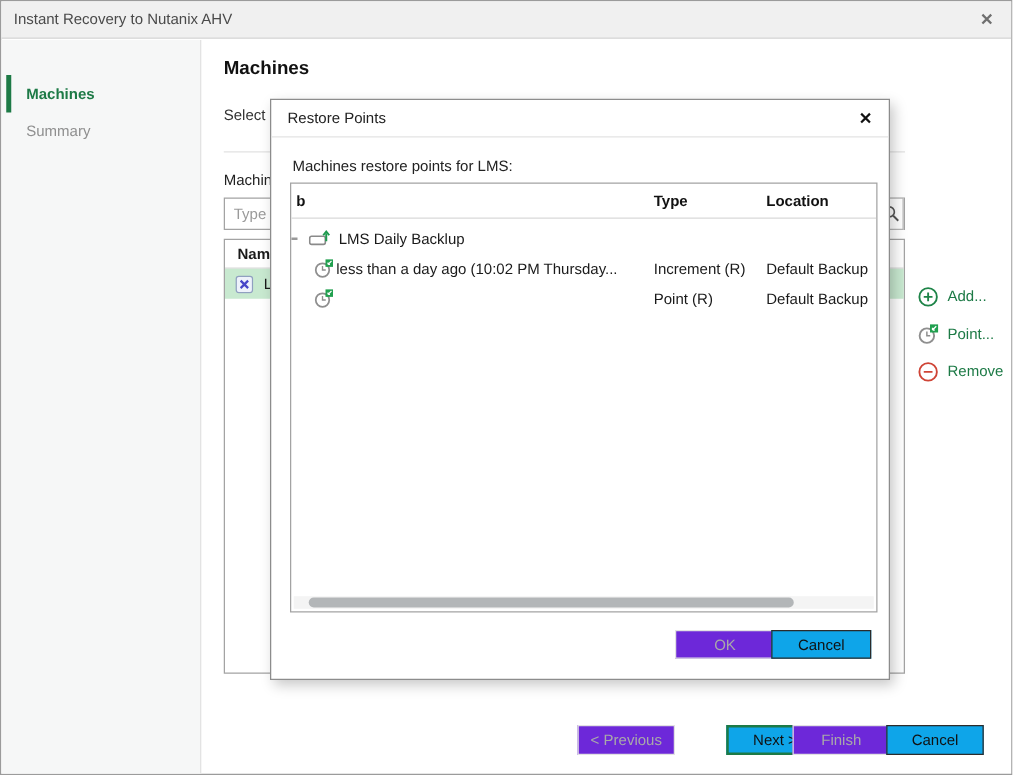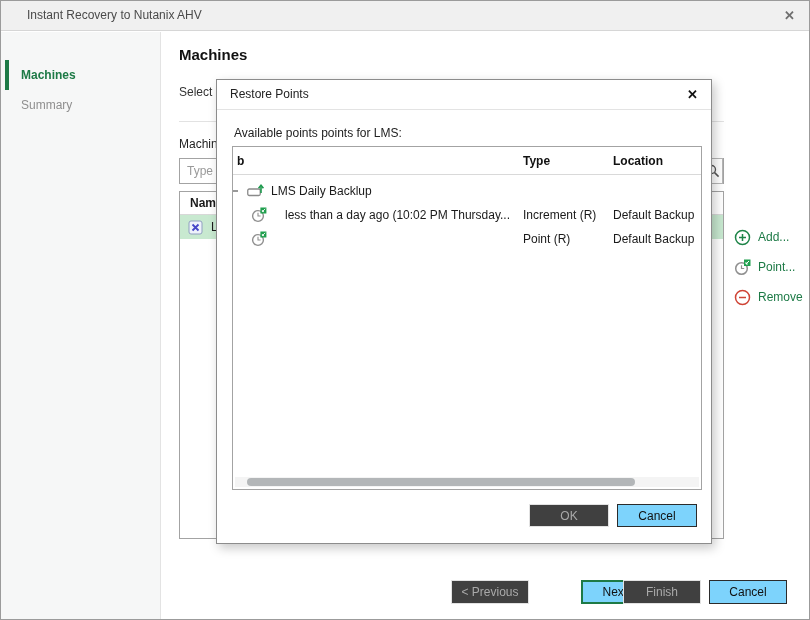--- a/index.html
+++ b/index.html
@@ -7,21 +7,21 @@
   body { font-family:"Liberation Sans", sans-serif; }
   .window {
     position:relative; width:810px; height:620px;
     border:1px solid #9b9b9b; background:#fff; overflow:hidden;
     font-size:12px; color:#1a1a1a;
   }
   
   .titlebar {
     position:absolute; left:0; top:0; right:0; height:30px;
     background:#f0f0f0; border-bottom:1px solid #d6d6d6;
-    line-height:29px; padding-left:26px; color:#4a4a4a;
+    line-height:29px; padding-left:10px; color:#4a4a4a;
   }
   .titlebar .win-close {
     position:absolute; right:14px; top:0; line-height:29px;
     color:#6f6f6f; font-weight:bold; font-size:13px; cursor:default;
   }
   
   .sidebar {
     position:absolute; left:0; top:31px; bottom:0; width:160px;
     background:#f6f7f7; border-right:1px solid #e3e3e3; padding-top:28px;
   }
@@ -65,24 +65,24 @@
   .machine-row.selected { background:#c8e9d0; }
   .machine-row .vm-name { margin-left:8px; }
   
   .side-actions { position:absolute; left:733px; top:226px; width:70px; }
   .action-link {
     display:flex; align-items:center; gap:7px; height:20px; margin-bottom:10px;
     color:#1d7a46; cursor:default; white-space:nowrap;
   }
   
   .btn {
-    position:absolute; width:78px; height:24px; background:#7dd3fc;
+    position:absolute; width:78px; height:24px; background:#0ea5e9;
     text-align:center; line-height:22px; font-size:12px; color:#111;
   }
-  .btn.disabled { background:#404040; color:#a9a9a9; border:1px solid #e2e2e2; }
+  .btn.disabled { background:#6d28d9; color:#a9a9a9; border:1px solid #e2e2e2;margin-left:11px; }
   .btn.next { border:2px solid #1d7a46; line-height:20px; }
   .btn.dark-border { border:1px solid #2b2b2b; }
   
   .modal {
     position:absolute; left:215px; top:78px; width:496px; height:465px;
     background:#fff; border:1px solid #8c8c8c;
     box-shadow:3px 4px 10px rgba(0,0,0,0.22); z-index:10;
   }
   .modal-header {
     position:absolute; left:0; top:0; right:0; height:30px;
@@ -97,21 +97,21 @@
     position:absolute; left:15px; top:66px; width:470px; height:344px;
     border:1px solid #a3a3a3; background:#fff; overflow:hidden;
   }
   .rp-header { position:relative; height:28px; border-bottom:1px solid #d9d9d9; }
   .rp-header .col { position:absolute; top:7px; font-weight:bold; color:#111; }
   .col-job { left:4px; }
   .col-type { left:290px; }
   .col-loc  { left:380px; }
   .rp-rows { position:relative; padding-top:4px; }
   .rp-row { position:relative; height:24px; }
-  .rp-row .cell-point { position:absolute; left:52px; top:5px; white-space:nowrap; }
+  .rp-row .cell-point { position:absolute; left:36px; top:5px; white-space:nowrap; }
   .rp-row .cell-type  { position:absolute; left:290px; top:5px; white-space:nowrap; }
   .rp-row .cell-loc   { position:absolute; left:380px; top:5px; white-space:nowrap; }
   .rp-row .row-icon   { position:absolute; top:4px; }
   .group-icon { left:14px; }
   .clock-pos  { left:18px; }
   .expander-remnant {
     position:absolute; left:0px; top:11px; width:5px; height:2px; background:#999;
   }
   .hscrollbar {
     position:absolute; left:2px; right:2px; bottom:2px; height:10px; background:#f4f4f4;
@@ -202,21 +202,21 @@
   <div class="btn disabled" style="left:450px; top:579px;">&lt; Previous</div>
   <div class="btn next" style="left:536px; top:579px;margin-left:44px;">Next &gt;</div>
   <div class="btn disabled" style="left:622px; top:579px;">Finish</div>
   <div class="btn dark-border" style="left:708px; top:579px;">Cancel</div>
 
   <div class="modal">
     <div class="modal-header">
       <span>Restore Points</span>
       <span class="modal-close">✕</span>
     </div>
-    <div class="modal-subtitle">Available points points for LMS:</div>
+    <div class="modal-subtitle">Machines restore points for LMS:</div>
 
     <div class="rp-table">
       <div class="rp-header">
         <span class="col col-job">b</span>
         <span class="col col-type">Type</span>
         <span class="col col-loc">Location</span>
       </div>
       <div class="rp-rows">
         <div class="rp-row">
           <span class="expander-remnant"></span>

